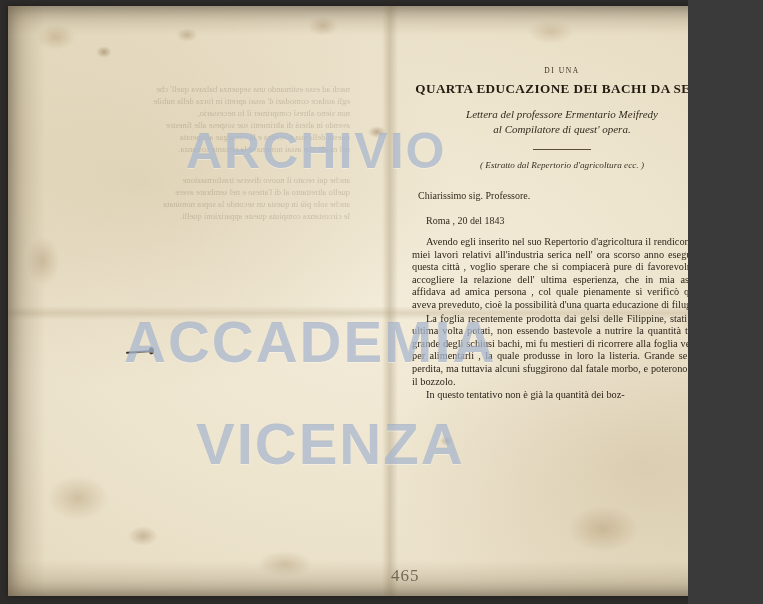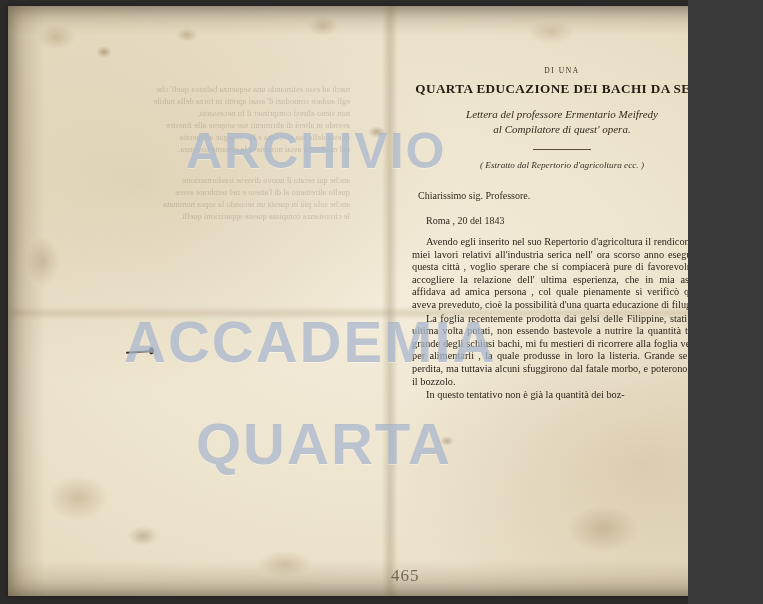--- a/index.html
+++ b/index.html
@@ -263,16 +263,16 @@
       </div>
     </div>
 
     <div class="pencil-num">465</div>
 
   </div>
 
   <div id="watermark">
     <div class="wm wm1">ARCHIVIO</div>
     <div class="wm wm3">ACCADEMIA</div>
-    <div class="wm wm4">QUARTA</div>
+    <div class="wm wm4">VICENZA</div>
   </div>
 
 </div>
 
 </body></html>

